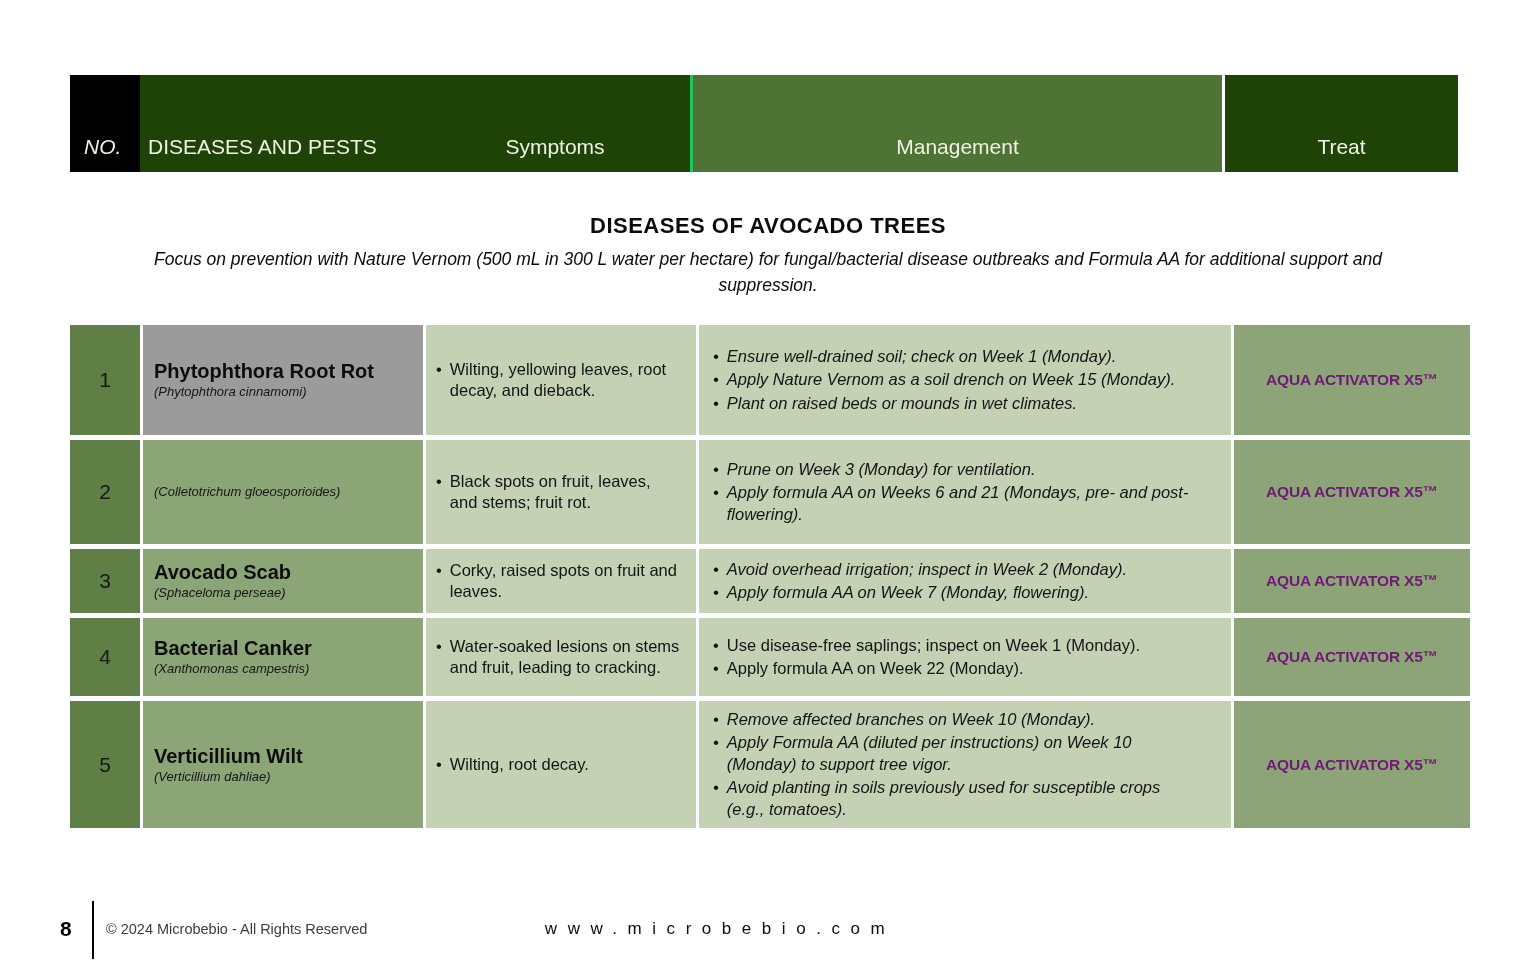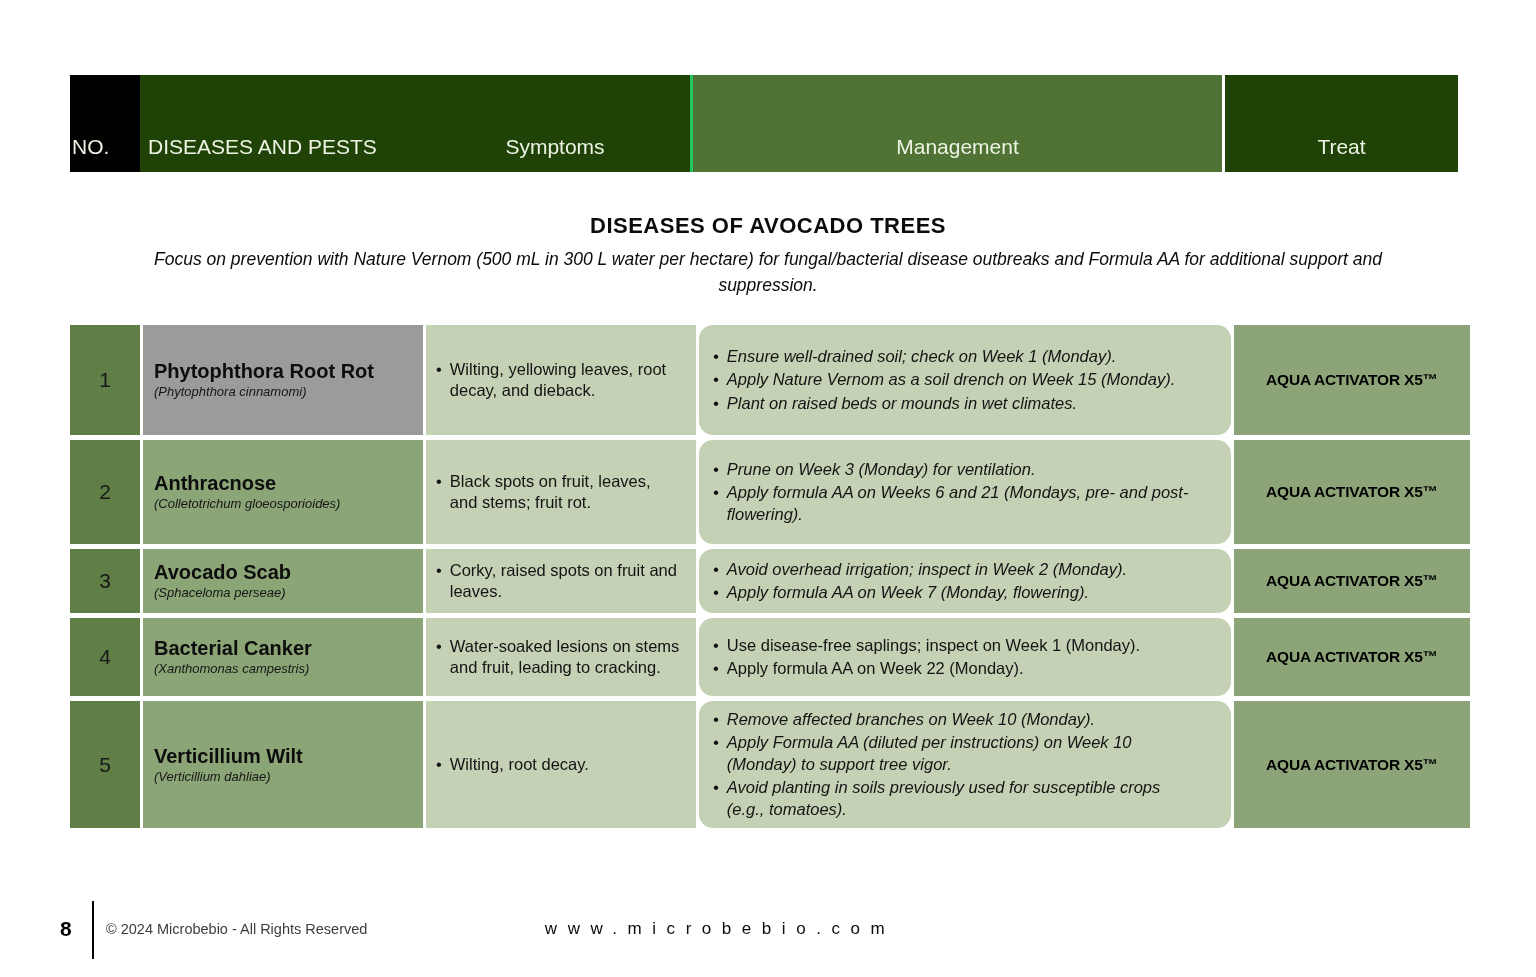--- a/index.html
+++ b/index.html
@@ -22,21 +22,21 @@
     display: grid;
     grid-template-columns: 70px 550px 532px 236px;
   }
   .hcell {
     display: flex;
     align-items: flex-end;
     color: #eef3e4;
     font-size: 21px;
     padding-bottom: 13px;
   }
-  .hcell.no     { background: #000000; padding-left: 2px; }
+  .hcell.no     { background: #000000; padding-left: 14px; font-style: italic; }
   .hcell.dp     { background: #1f4207; display: grid; grid-template-columns: 280px 270px; align-items: end; padding-bottom: 0; }
   .hcell.dp .dp-label { padding: 0 0 13px 8px; }
   .hcell.dp .sym-label { text-align: center; padding-bottom: 13px; }
   .hcell.mgmt   { background: #4e7334; justify-content: center; border-left: 3px solid #22c55e; }
   .hcell.treat  { background: #1f4207; justify-content: center; border-left: 3px solid #ffffff; }
 
   
   .section-head { position: absolute; left: 0; top: 213px; width: 1536px; text-align: center; }
   .section-title { font-size: 22px; font-weight: 700; letter-spacing: 0.5px; color: #0b0b0b; }
   .section-subtitle {
@@ -76,29 +76,29 @@
   .latin-name   { font-size: 13px; font-style: italic; color: #161616; line-height: 1.25; }
   .light-cell {
     background: #c5d1b4;
     display: flex; flex-direction: column; justify-content: center;
     gap: 2px;
     padding: 8px 14px 8px 10px;
     font-size: 16.5px;
     line-height: 1.3;
     color: #141414;
   }
-  .light-cell.management { padding-left: 14px; padding-right: 30px; border-radius: 14px; }
+  .light-cell.management { padding-left: 14px; padding-right: 30px; }
   .light-cell.management.italic { font-style: italic; }
   .bullet { display: flex; gap: 8px; }
   .bullet::before { content: "\2022"; flex: 0 0 auto; }
   .treat-cell {
     background: #8ca478;
     display: flex; align-items: center; justify-content: center;
     text-align: center;
-    font-size: 15.5px; font-weight: 700; color: #000000;
+    font-size: 15.5px; font-weight: 700; color: #701a75;
     letter-spacing: -0.2px;
     padding: 0;
   }
 
   
   .footer { position: absolute; left: 0; top: 897px; width: 1536px; height: 70px; }
   .page-number { position: absolute; left: 60px; top: 20px; font-size: 21px; font-weight: 700; color: #000; }
   .footer-divider { position: absolute; left: 92px; top: 4px; width: 2px; height: 58px; background: #000; }
   .copyright { position: absolute; left: 106px; top: 24px; font-size: 14.5px; color: #3d3d3d; }
   .website {
@@ -159,21 +159,20 @@
           </div>
       </div>
       <div class="cell treat-cell">
         <span>AQUA ACTIVATOR X5™</span>
       </div>
     </div>
 
     <div class="drow">
       <div class="cell no-cell">2</div>
       <div class="cell name-cell">
-        <div class="disease-name">Anthracnose</div>
         <div class="latin-name">(Colletotrichum gloeosporioides)</div>
       </div>
       <div class="cell light-cell symptoms">
         <div class="bullet">
             <span>Black spots on fruit, leaves, and stems; fruit rot.</span>
           </div>
       </div>
       <div class="cell light-cell management italic">
         <div class="bullet">
             <span>Prune on Week 3 (Monday) for ventilation.</span>

